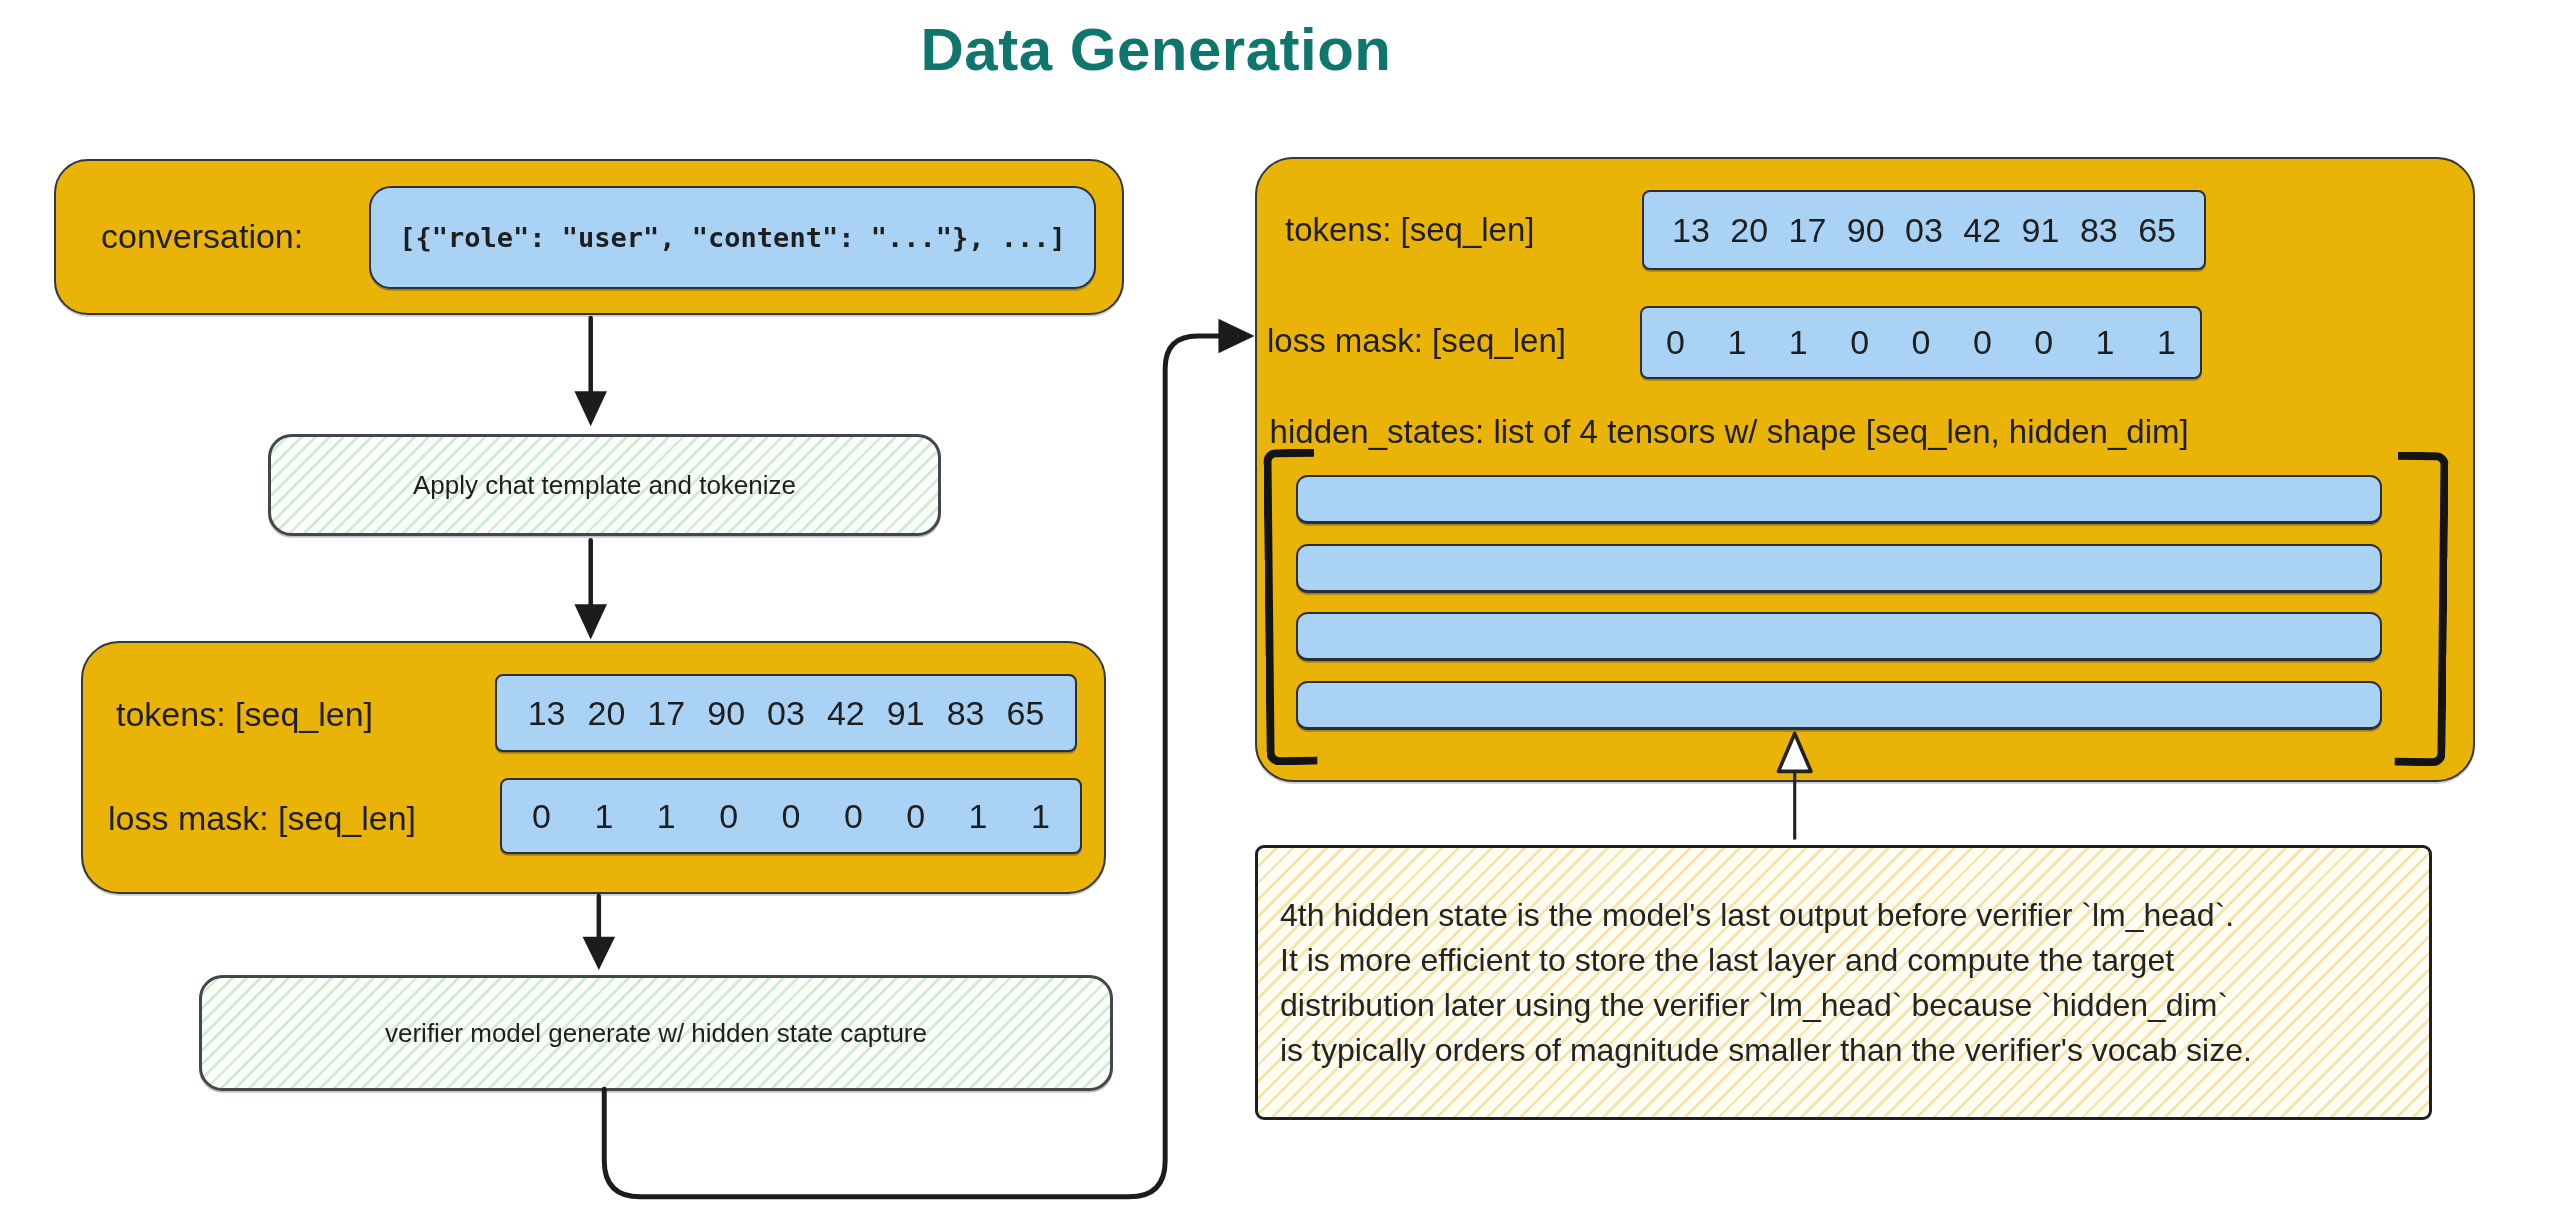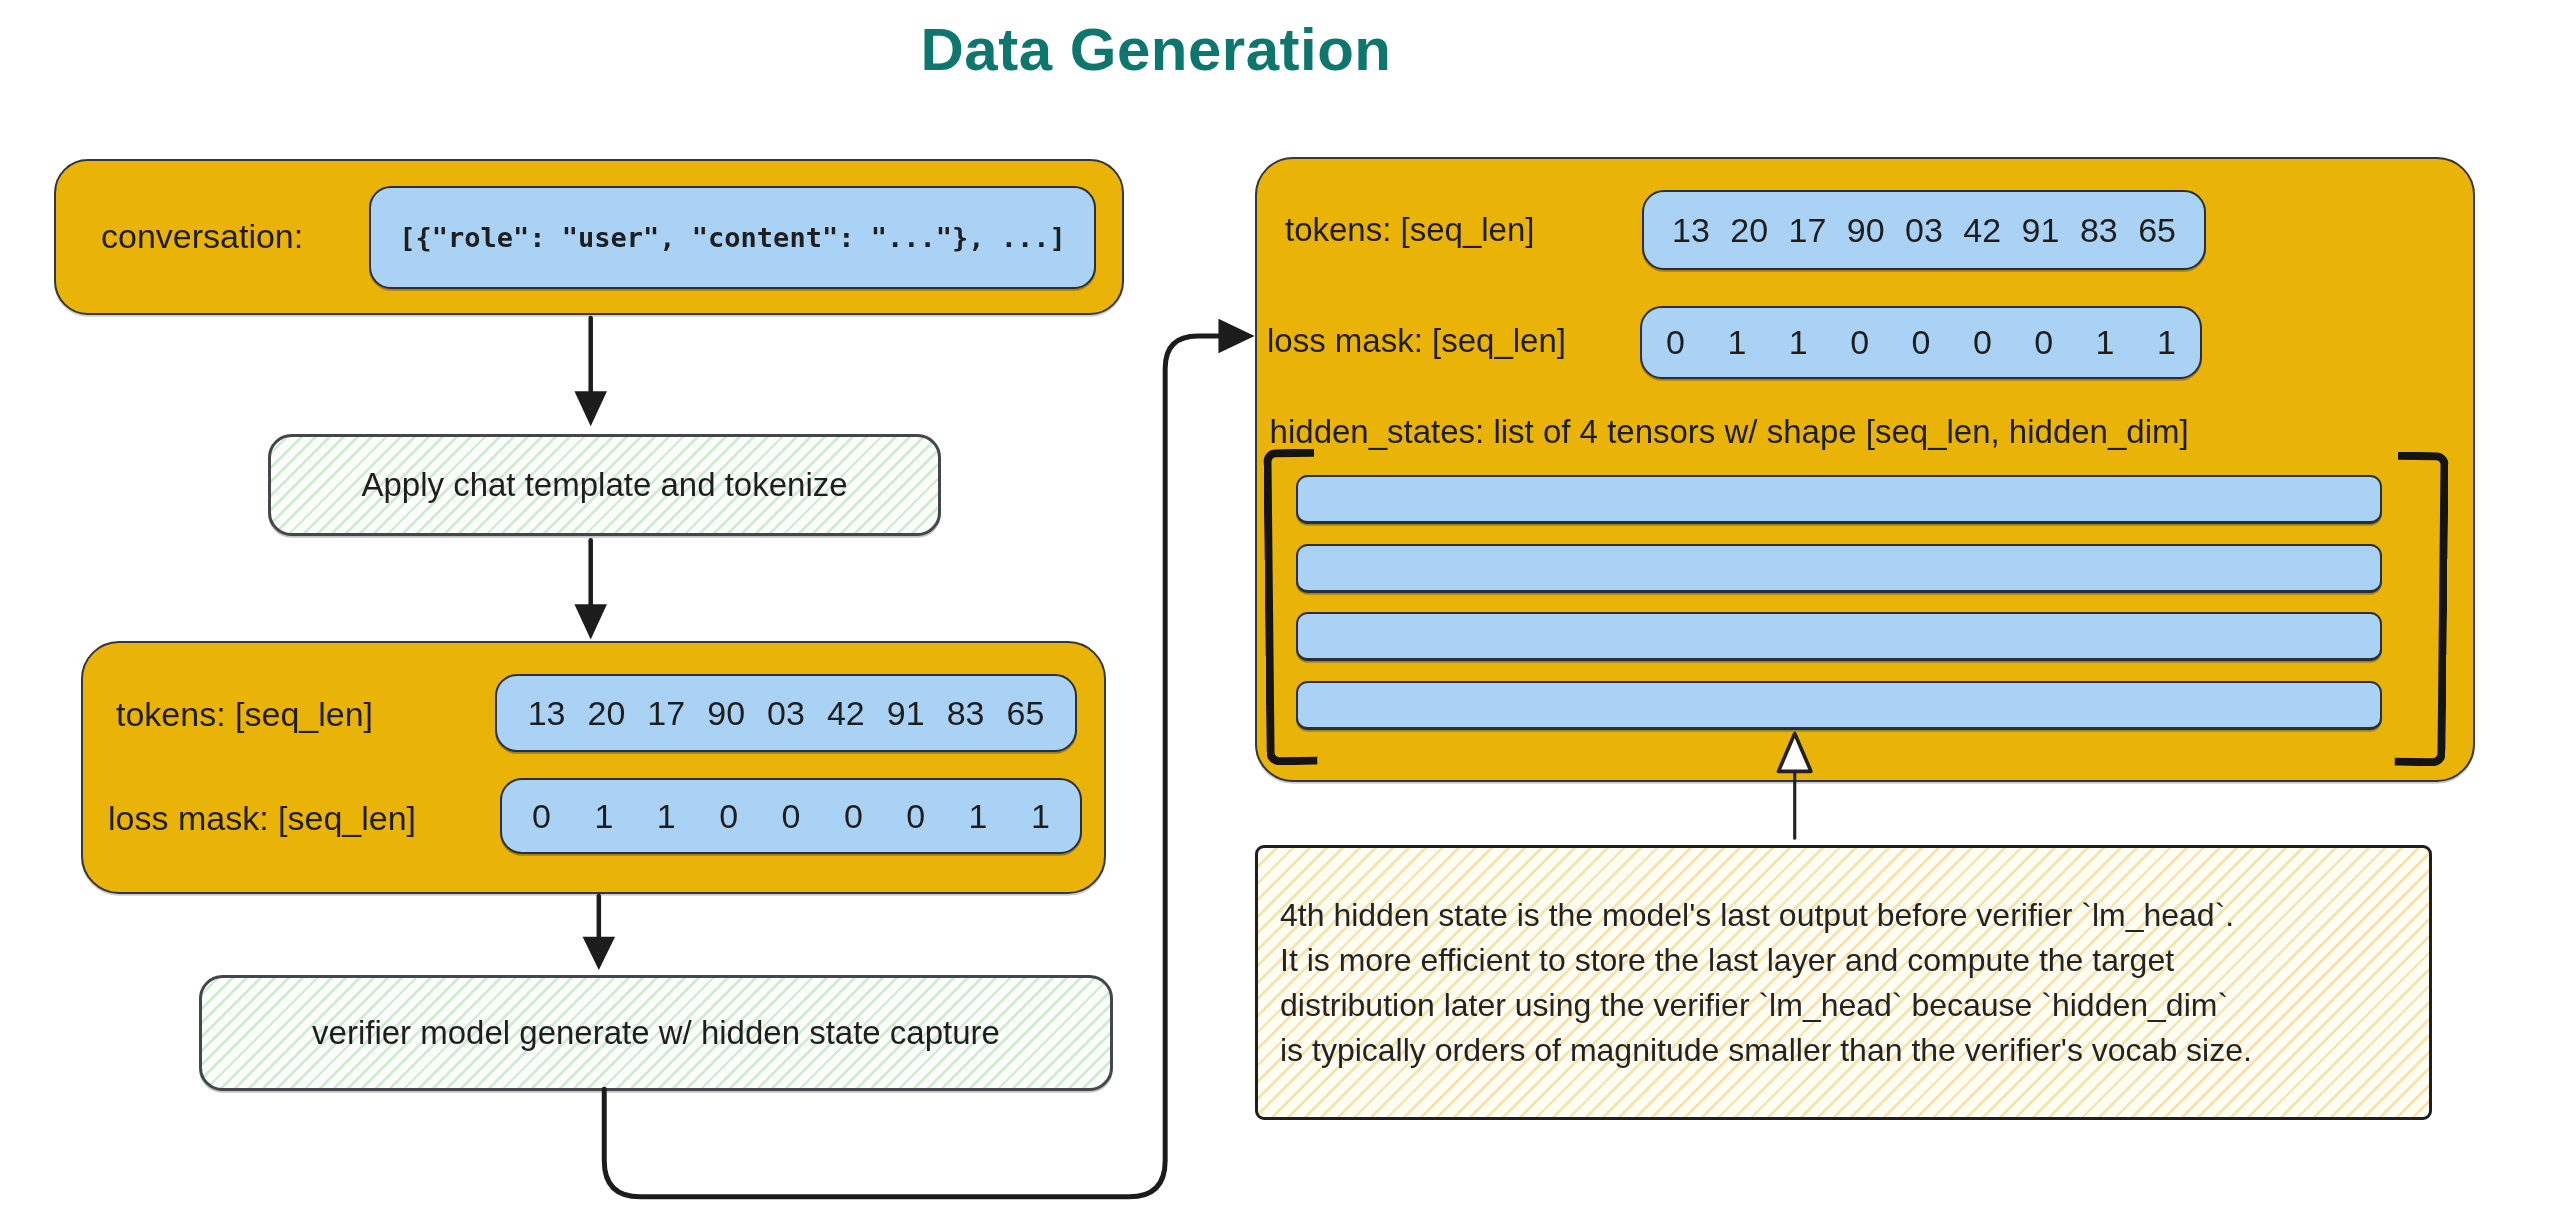--- a/index.html
+++ b/index.html
@@ -22,39 +22,39 @@
   
   .outer-box{
     background:#eab308;
     border:2.7px solid #33373b;
     border-radius:34px;
     box-shadow:0 1.8px 0 rgba(60,60,60,.25);
   }
   .pill{
     background:#a9d2f4;
     border:2.7px solid #2b2f33;
-    border-radius:22px;
+    border-radius:8px;
     display:flex;align-items:center;justify-content:center;
     box-shadow:0 1.8px 0 rgba(50,50,55,.4);
   }
   .code{
     font-family:"DejaVu Sans Mono", monospace;
     font-size:27px;font-weight:700;
     white-space:pre;
   }
   .nums{font-size:34px;font-weight:400;white-space:pre;}
   .label{font-size:34px;line-height:38px;white-space:pre;}
   .label-sm{font-size:33px;line-height:38px;white-space:pre;}
   .green-step{
     border:3.2px solid #43474b;
     border-radius:23.5px;
     background-color:#fafdf9;
     background-image:repeating-linear-gradient(135deg, rgba(110,195,115,0.30) 0 2.7px, rgba(0,0,0,0) 2.7px 10px);
     display:flex;align-items:center;justify-content:center;
-    font-size:33px;
+    font-size:26px;
     box-shadow:0 1.8px 0 rgba(60,60,60,.3);
   }
   .note-box{
     border:3.6px solid #1d1f21;
     border-radius:9px;
     background-color:#fffdf2;
     background-image:repeating-linear-gradient(135deg, rgba(233,193,76,0.42) 0 2.7px, rgba(0,0,0,0) 2.7px 11.7px);
     display:flex;align-items:center;
     padding:0 23.5px 0 22px;
     box-sizing:border-box;

